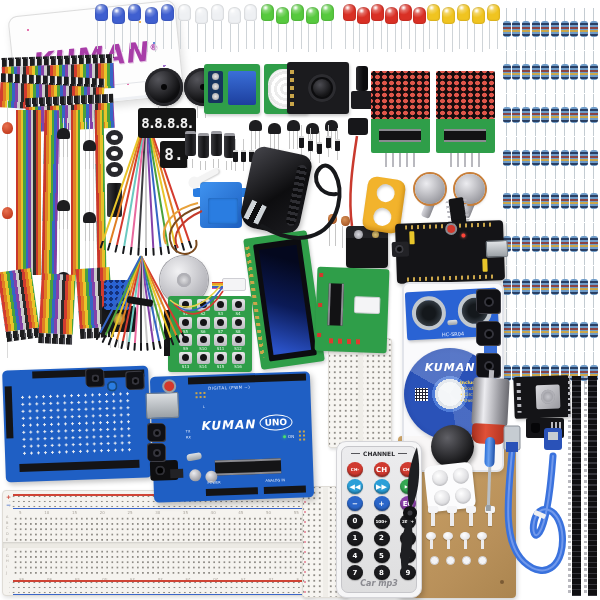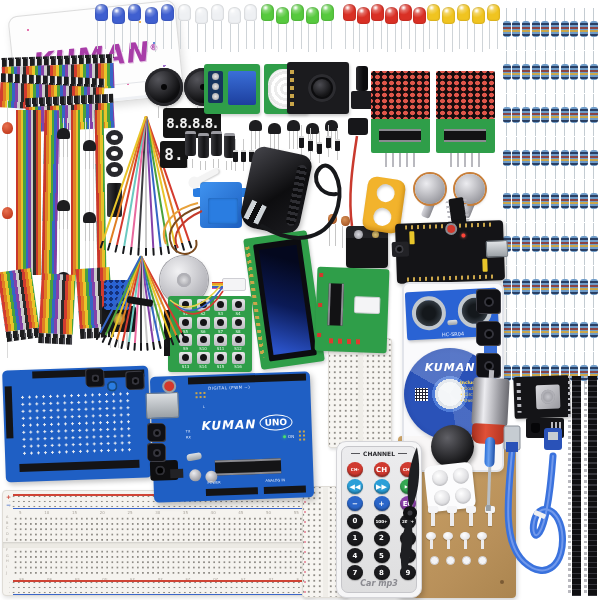--- a/index.html
+++ b/index.html
@@ -67,21 +67,21 @@
   .jbundle{position:absolute;}
   .jwire{position:absolute;top:0;left:50%;width:2px;transform-origin:top center;border-radius:1px;}
   .ziptie{left:127px;top:298px;width:26px;height:7px;background:#141416;border-radius:2px;transform:rotate(9deg);}
 
   
   .buzzer{width:38px;height:38px;border-radius:50%;background:radial-gradient(circle at 35% 30%,#55555b,#0e0e10 62%);
     box-shadow:inset 0 0 0 3px #26262a,1px 2px 3px rgba(0,0,0,.2);}
   .buzzer::before{content:"";position:absolute;left:16px;top:16px;width:6px;height:6px;border-radius:50%;background:#060607;}
   .buzzer::after{content:"";position:absolute;left:13px;top:38px;width:10px;height:12px;
     background:linear-gradient(90deg,#c6c6c6 0 1px,transparent 1px 8px,#c6c6c6 8px 9px,transparent 9px);}
-  .seg4{left:163px;top:108px;width:58px;height:30px;background:#141414;border-radius:3px;color:#f3f3f3;
+  .seg4{left:138px;top:108px;width:58px;height:30px;background:#141414;border-radius:3px;color:#f3f3f3;
     font-family:"DejaVu Sans Mono","Liberation Mono",monospace;font-weight:bold;font-size:14px;line-height:30px;text-align:center;letter-spacing:-2px;}
   .seg1{left:160px;top:141px;width:28px;height:27px;background:#141414;border-radius:3px;color:#f3f3f3;
     font-family:"DejaVu Sans Mono","Liberation Mono",monospace;font-weight:bold;font-size:16px;line-height:27px;text-align:center;}
   .ecap-row,.diode-row{position:absolute;}
   .ecap{position:absolute;width:11px;height:25px;border-radius:2px 2px 3px 3px;
     background:linear-gradient(90deg,#3a3a3e,#141416 55%,#2e2e32);border-top:3px solid #9a9aa0;}
   .ecap::after{content:"";position:absolute;left:2px;top:25px;width:6px;height:9px;
     background:linear-gradient(90deg,#c6c6c6 0 1px,transparent 1px 5px,#c6c6c6 5px 6px);}
   .diode{position:absolute;width:5px;height:32px;}
   .diode::before{content:"";position:absolute;top:0;left:2px;width:1px;height:32px;background:#c9c9c9;}

